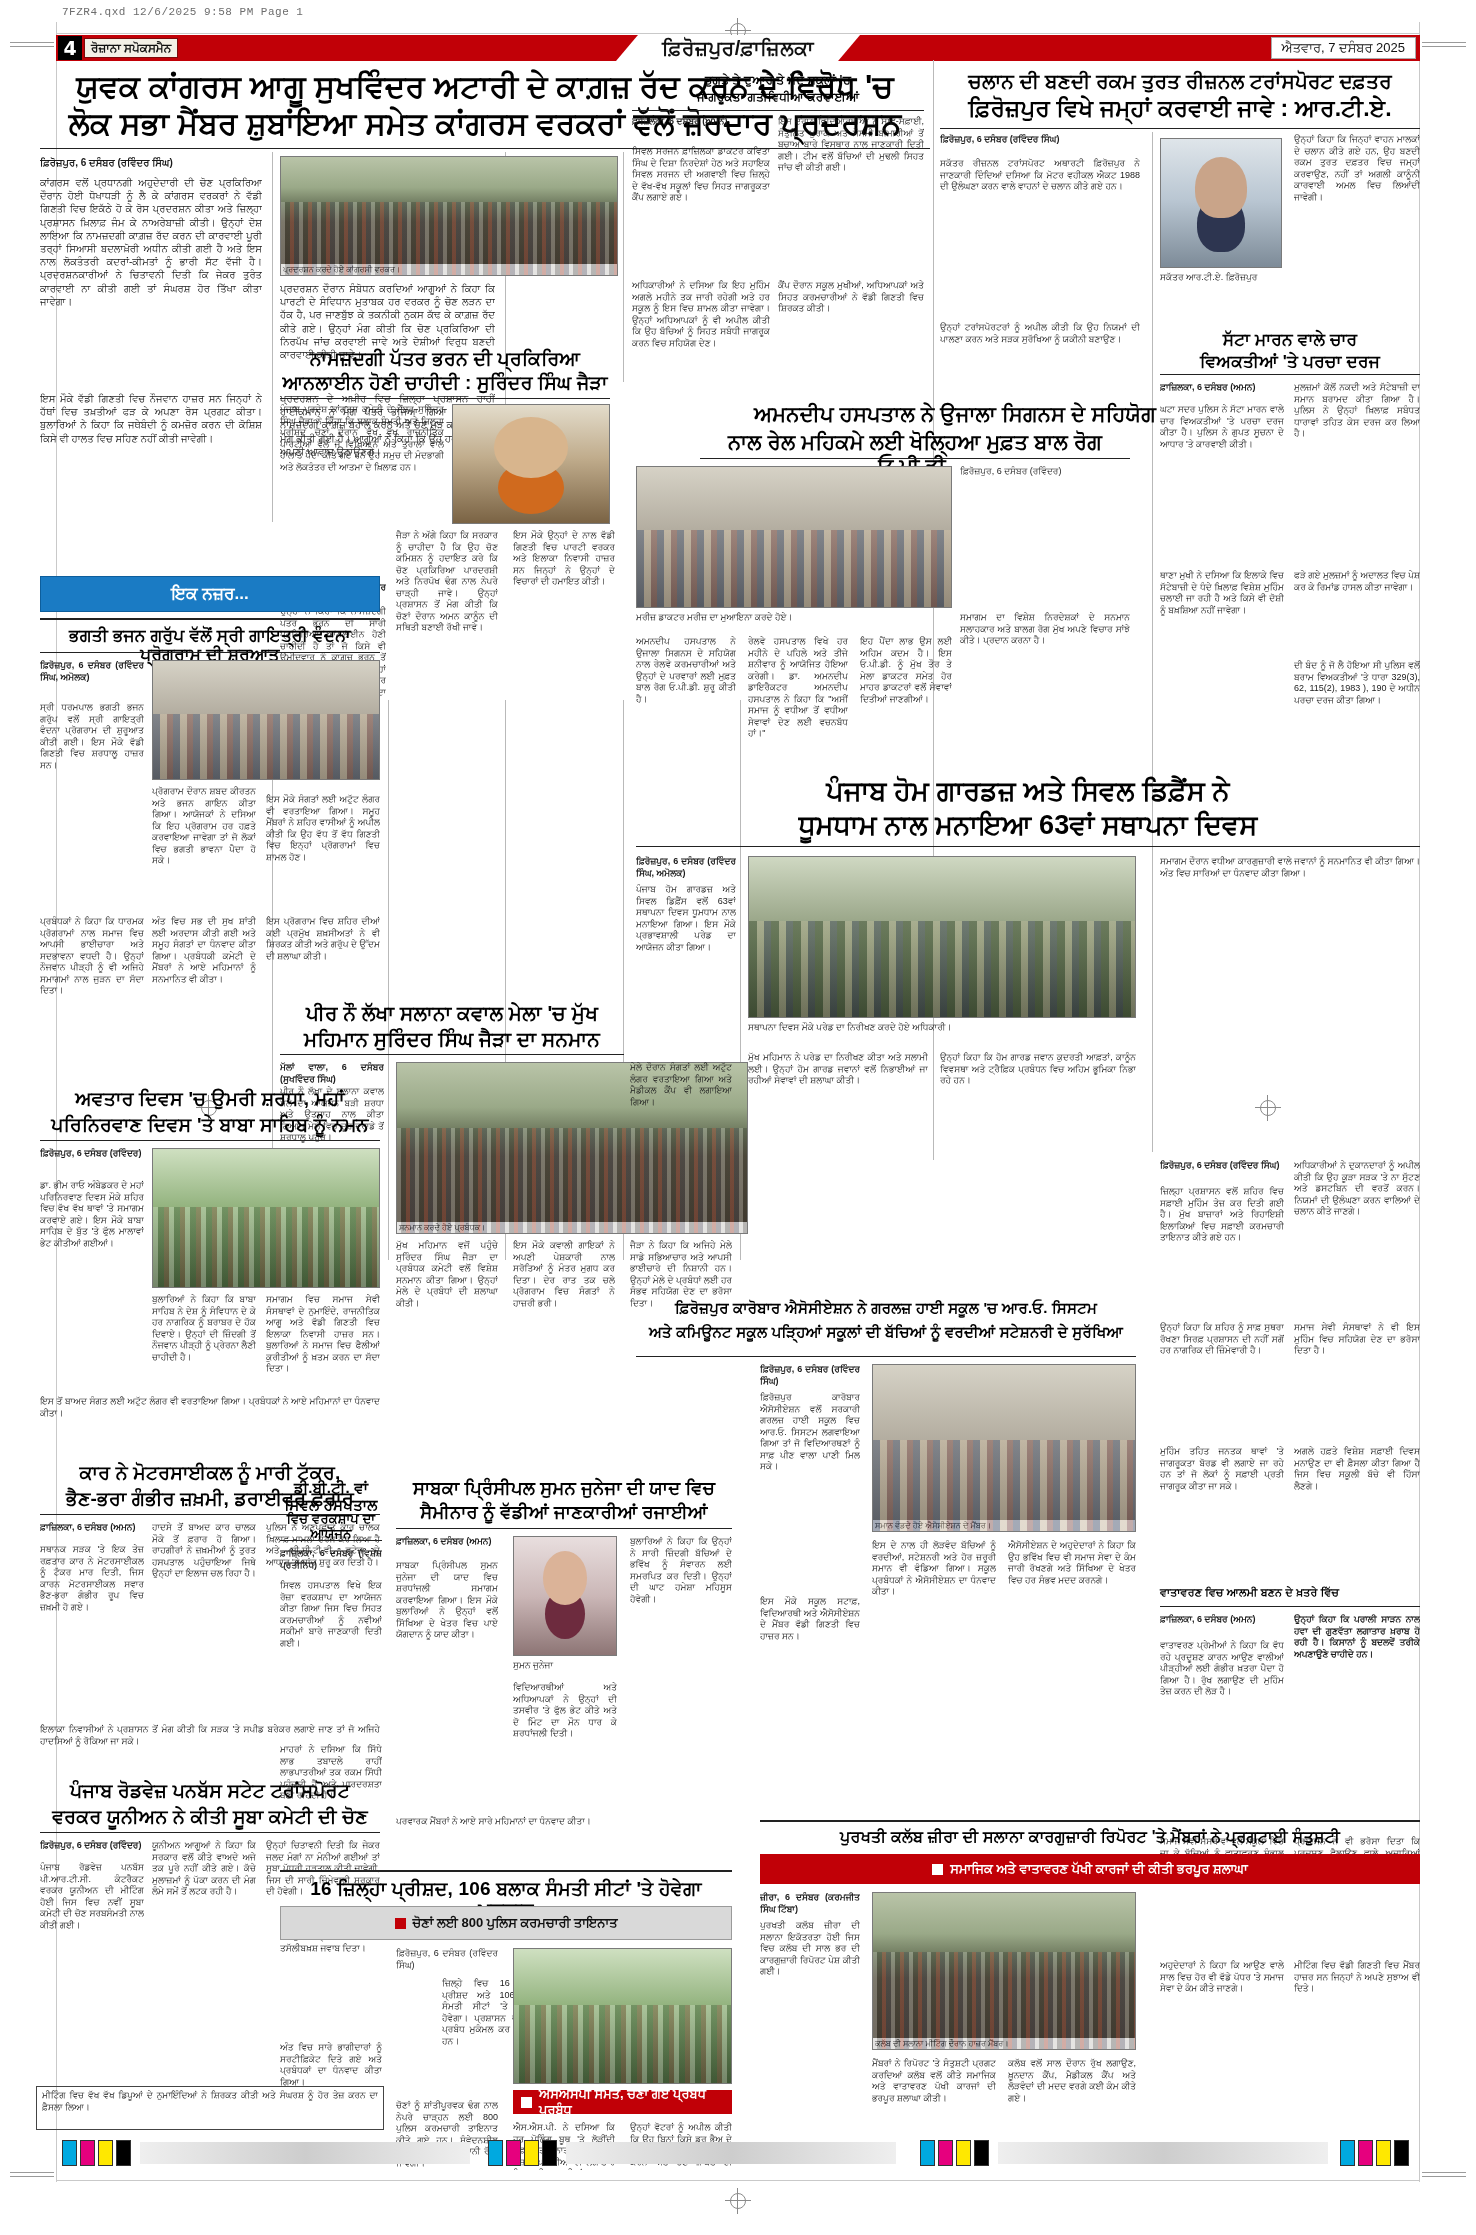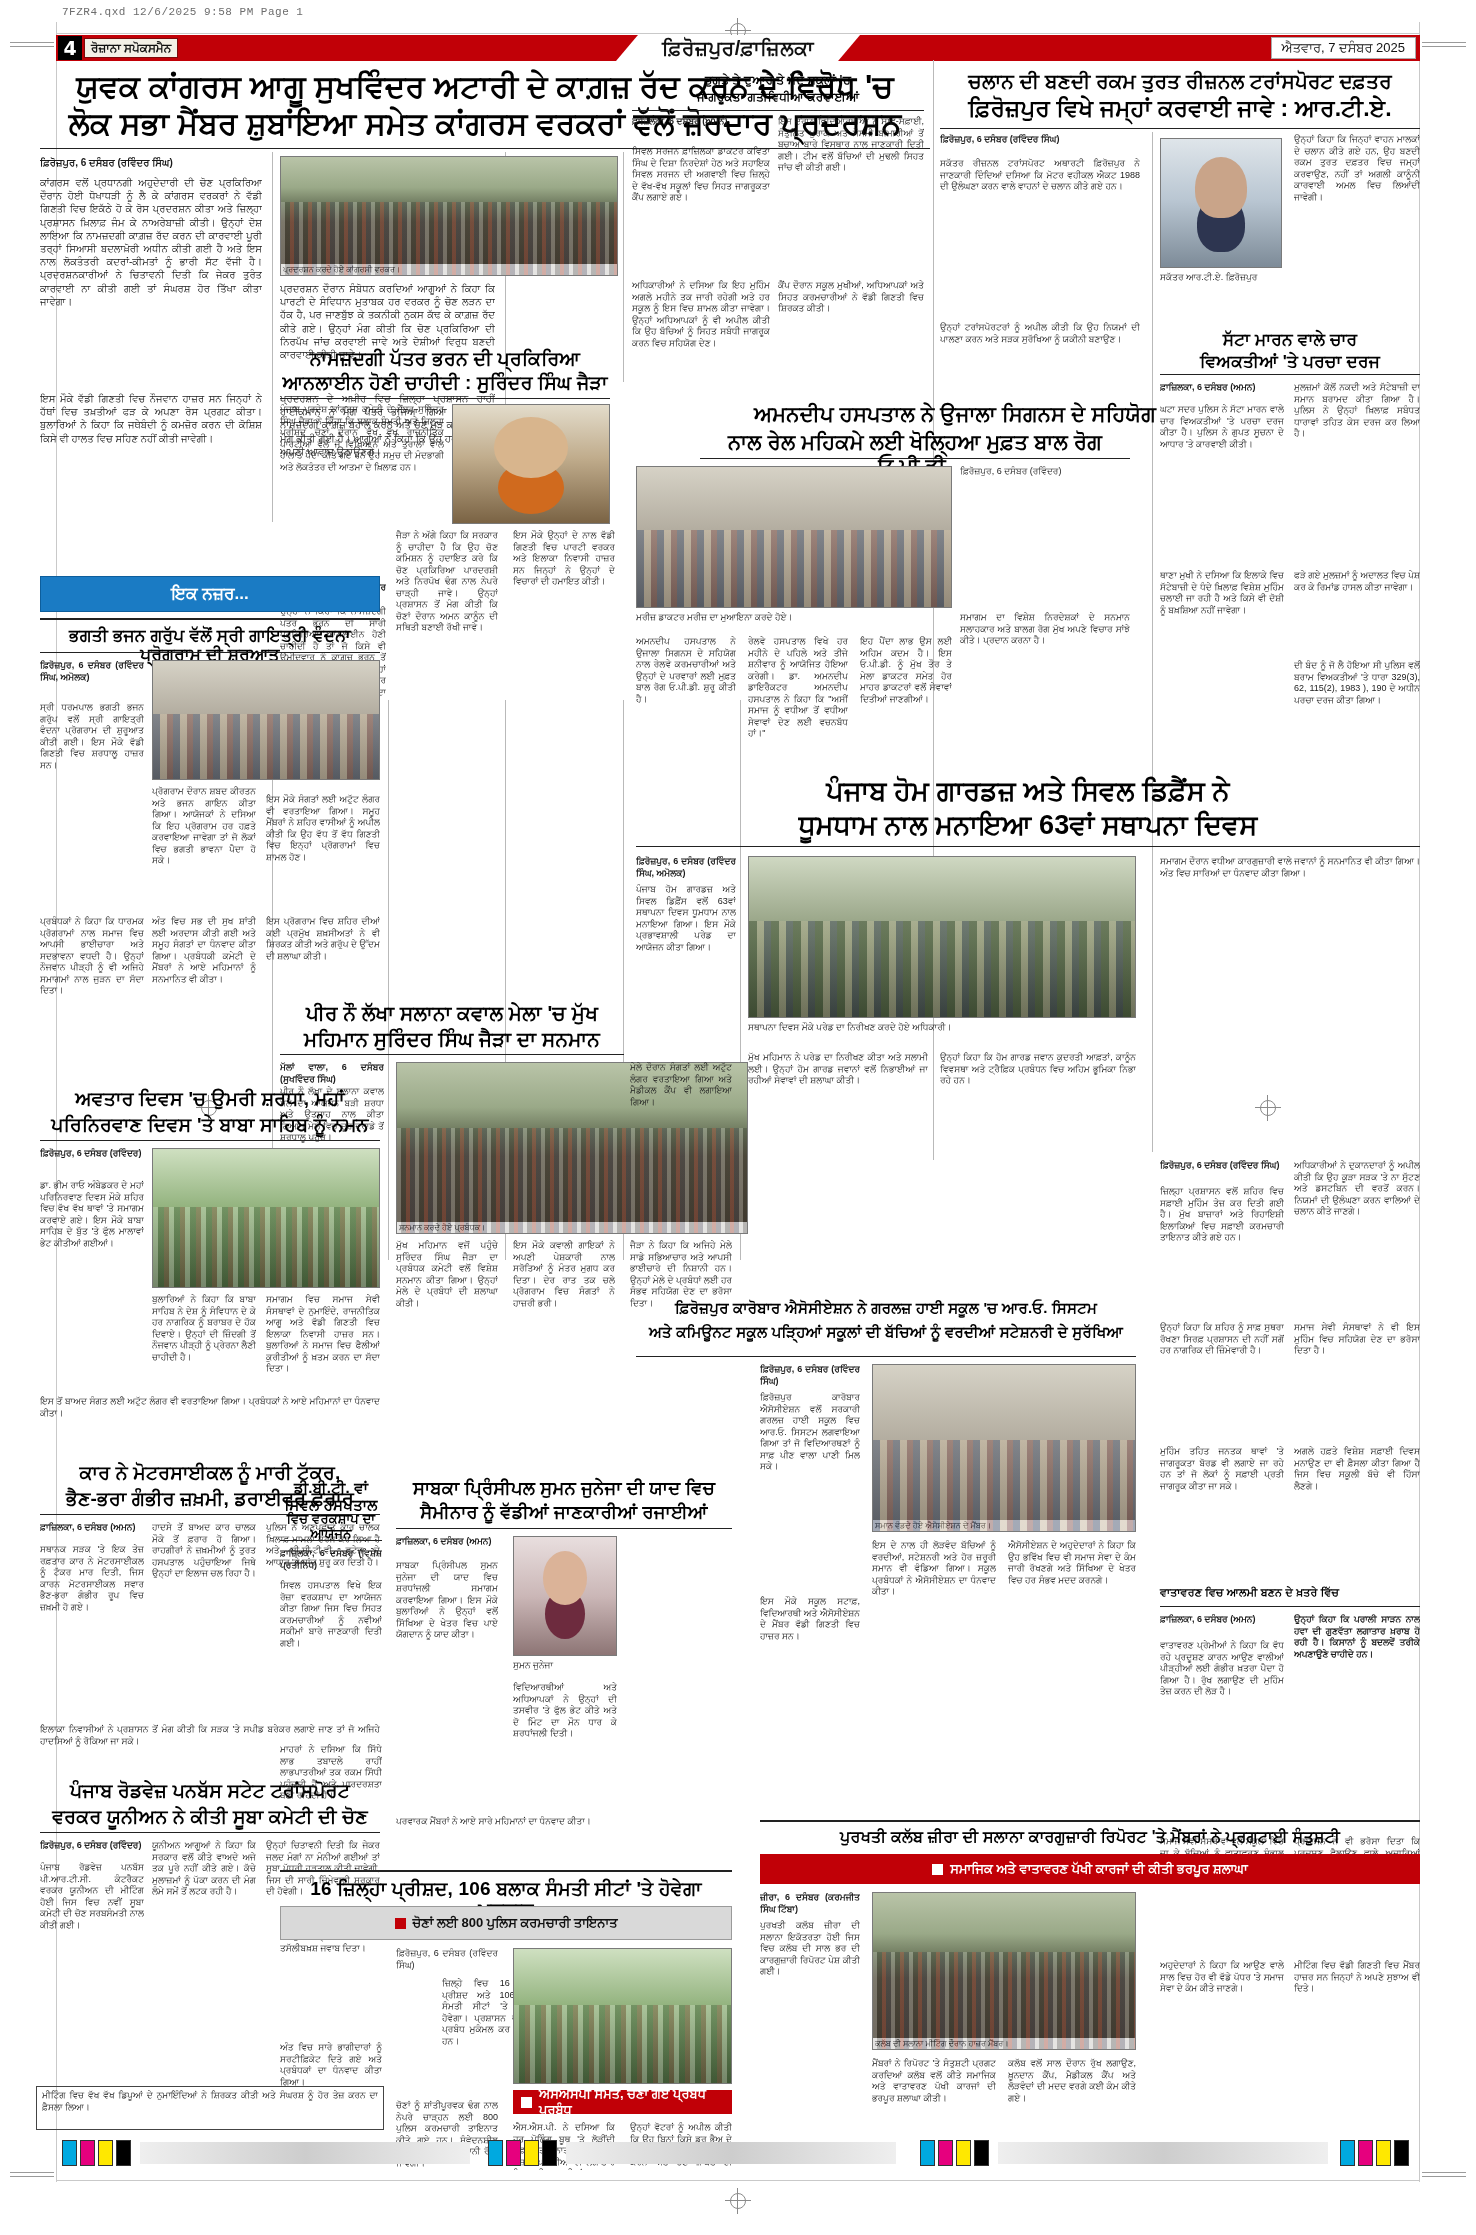--- a/index.html
+++ b/index.html
@@ -376,20 +376,21 @@
   <div class="hl" style="left:396px; top:1478px; width:336px; font-size:18px;">ਸਾਬਕਾ ਪ੍ਰਿੰਸੀਪਲ ਸੁਮਨ ਜੁਨੇਜਾ ਦੀ ਯਾਦ ਵਿਚ</div>
   <div class="hl" style="left:396px; top:1502px; width:336px; font-size:18px;">ਸੈਮੀਨਾਰ ਨੂੰ ਵੱਡੀਆਂ ਜਾਣਕਾਰੀਆਂ ਰਜਾਈਆਂ</div>
   <div class="rule-h" style="left:396px; top:1528px; width:336px;"></div>
   <div class="body tiny" style="left:396px; top:1536px; width:102px; height:24px;">
     <b>ਫ਼ਾਜ਼ਿਲਕਾ, 6 ਦਸੰਬਰ (ਅਮਨ)</b>
   </div>
   <div class="body tiny" style="left:396px; top:1560px; width:102px; height:250px;">ਸਾਬਕਾ ਪ੍ਰਿੰਸੀਪਲ ਸੁਮਨ ਜੁਨੇਜਾ ਦੀ ਯਾਦ ਵਿਚ ਸ਼ਰਧਾਂਜਲੀ ਸਮਾਗਮ ਕਰਵਾਇਆ ਗਿਆ। ਇਸ ਮੌਕੇ ਬੁਲਾਰਿਆਂ ਨੇ ਉਨ੍ਹਾਂ ਵਲੋਂ ਸਿੱਖਿਆ ਦੇ ਖੇਤਰ ਵਿਚ ਪਾਏ ਯੋਗਦਾਨ ਨੂੰ ਯਾਦ ਕੀਤਾ।</div>
   <div class="photo ph-woman" style="left:513px; top:1536px; width:104px; height:120px;"></div>
   <div class="body tiny" style="left:513px; top:1660px; width:104px; height:18px;">ਸੁਮਨ ਜੁਨੇਜਾ</div>
   <div class="body tiny" style="left:513px; top:1682px; width:104px; height:130px;">ਵਿਦਿਆਰਥੀਆਂ ਅਤੇ ਅਧਿਆਪਕਾਂ ਨੇ ਉਨ੍ਹਾਂ ਦੀ ਤਸਵੀਰ 'ਤੇ ਫੁੱਲ ਭੇਟ ਕੀਤੇ ਅਤੇ ਦੋ ਮਿੰਟ ਦਾ ਮੌਨ ਧਾਰ ਕੇ ਸ਼ਰਧਾਂਜਲੀ ਦਿਤੀ।</div>
+  <div class="body tiny" style="left:630px; top:1536px; width:102px; height:276px;">ਬੁਲਾਰਿਆਂ ਨੇ ਕਿਹਾ ਕਿ ਉਨ੍ਹਾਂ ਨੇ ਸਾਰੀ ਜ਼ਿੰਦਗੀ ਬੱਚਿਆਂ ਦੇ ਭਵਿੱਖ ਨੂੰ ਸੰਵਾਰਨ ਲਈ ਸਮਰਪਿਤ ਕਰ ਦਿਤੀ। ਉਨ੍ਹਾਂ ਦੀ ਘਾਟ ਹਮੇਸ਼ਾ ਮਹਿਸੂਸ ਹੋਵੇਗੀ।</div>
   <div class="body tiny" style="left:396px; top:1816px; width:336px; height:46px;">ਪਰਵਾਰਕ ਮੈਂਬਰਾਂ ਨੇ ਆਏ ਸਾਰੇ ਮਹਿਮਾਨਾਂ ਦਾ ਧੰਨਵਾਦ ਕੀਤਾ।</div>
 
   <div class="rule-h thick" style="left:280px; top:1870px; width:452px;"></div>
   <div class="hl" style="left:280px; top:1878px; width:452px; font-size:19px;">16 ਜ਼ਿਲ੍ਹਾ ਪ੍ਰੀਸ਼ਦ, 106 ਬਲਾਕ ਸੰਮਤੀ ਸੀਟਾਂ 'ਤੇ ਹੋਵੇਗਾ ਮਤਦਾਨ</div>
   <div class="bar-gray" style="left:280px; top:1906px; width:452px; height:34px; justify-content:center;">
     <span class="bullet-sq dark"></span>
     <span>ਚੋਣਾਂ ਲਈ 800 ਪੁਲਿਸ ਕਰਮਚਾਰੀ ਤਾਇਨਾਤ</span>
   </div>
 
   <div class="body tiny" style="left:396px; top:1948px; width:102px; height:28px;">ਫ਼ਿਰੋਜ਼ਪੁਰ, 6 ਦਸੰਬਰ (ਰਵਿੰਦਰ ਸਿੰਘ)</div>

